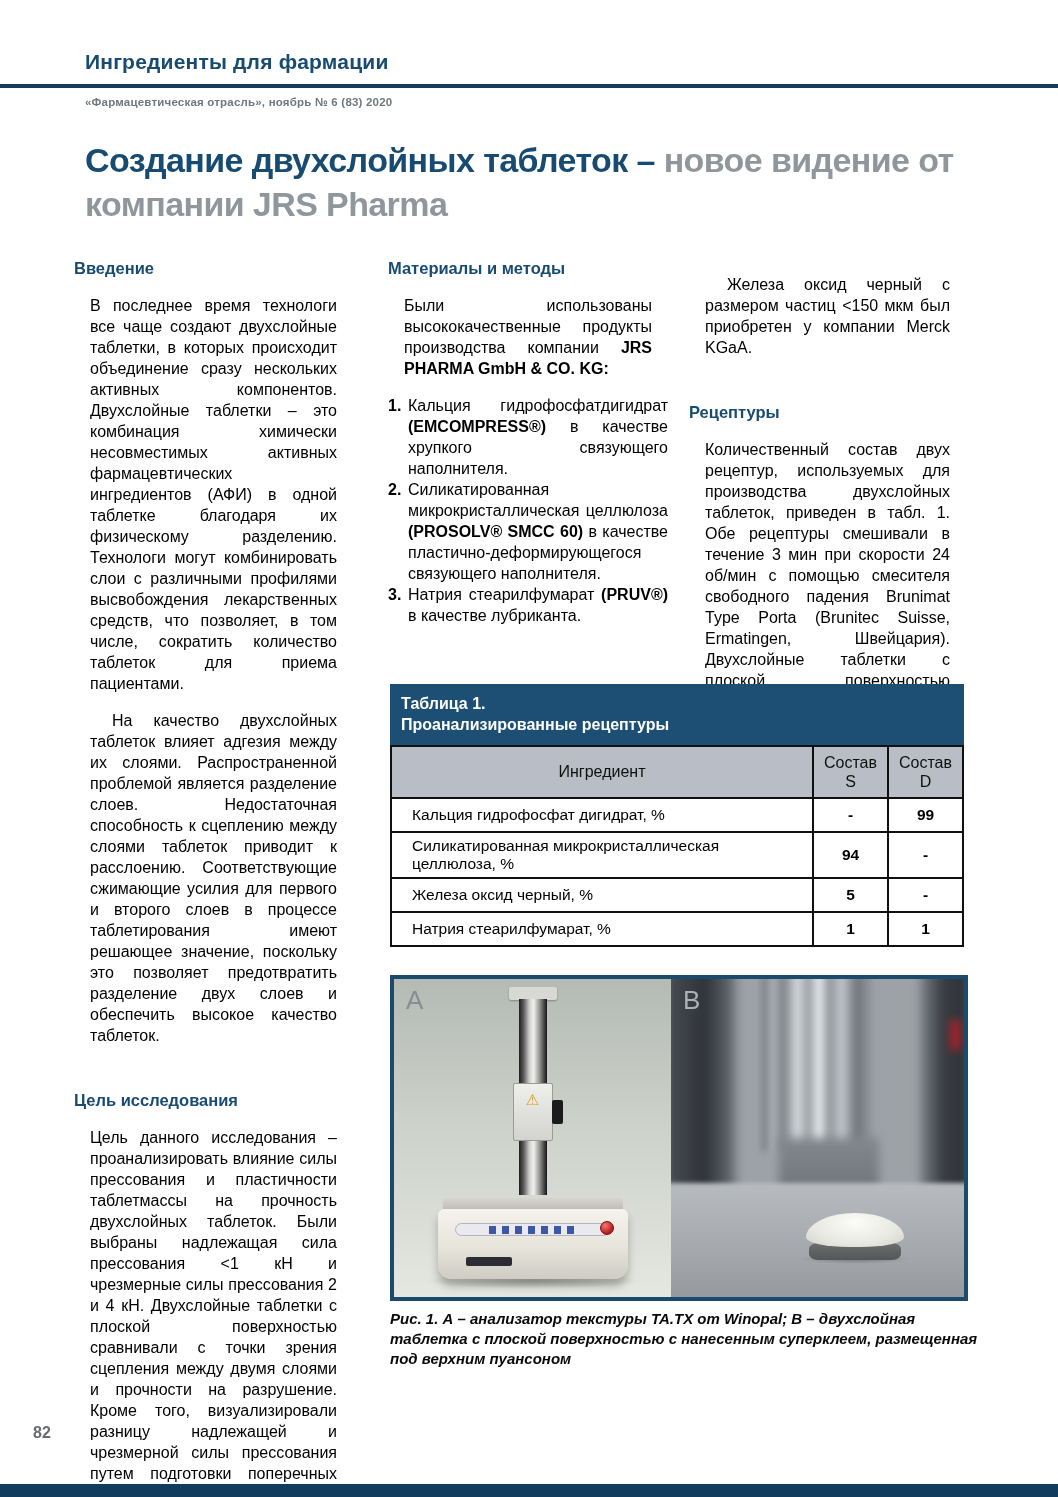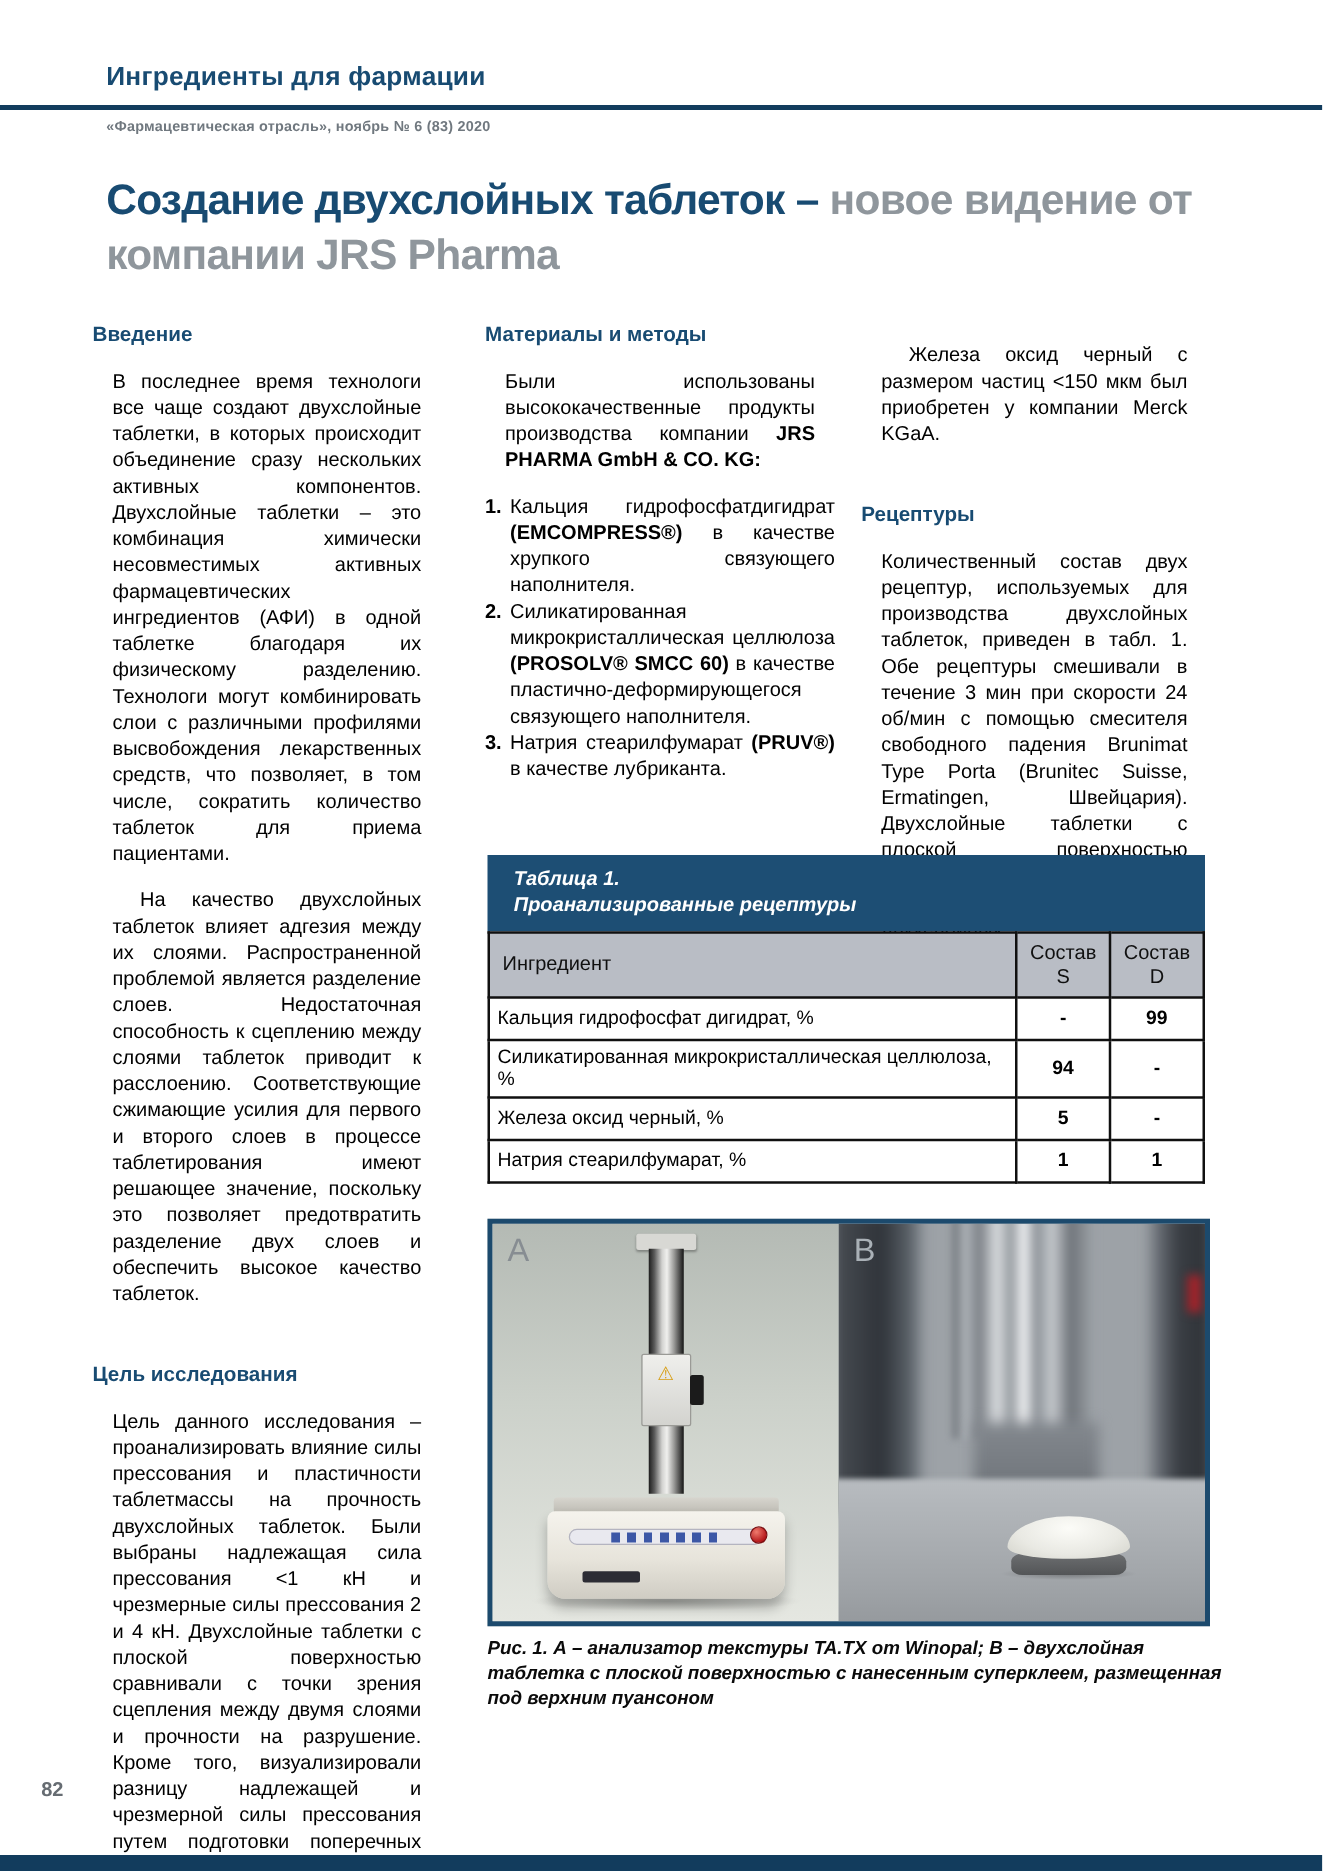--- a/index.html
+++ b/index.html
@@ -35,32 +35,32 @@
   .indent { text-indent:22px; }
   .sp { height:28px; }
   b.inl { font-weight:bold; }
   
   .num-item { display:flex; }
   .num-item .n { flex:0 0 20px; font-weight:bold; }
   .num-item .t { flex:1; text-align:justify; }
   
   .tbl { position:absolute; left:390px; top:684px; width:574px; }
   .tbl-title {
-    background:#1d4e74; color:#ffffff; padding:9px 13px 10px 21px;
-    font-size:16px; line-height:21px; font-weight:600;font-style:italic;
+    background:#1d4e74; color:#ffffff; padding:9px 13px 10px 11px;
+    font-size:16px; line-height:21px; font-weight:600;
   }
   table.grid { width:100%; border-collapse:collapse; }
   table.grid th, table.grid td { border:2px solid #101010; }
   table.grid th {
     background:#b9bdc5; font-size:16px; font-weight:normal; color:#101010;
     padding:6px 10px; height:52px;
   }
-  th.th-ing { text-align:left; width:432px; }
+  th.th-ing { text-align:center; width:432px; }
   th.th-s, th.th-d { text-align:center; width:71px; line-height:19px;margin-top:37px; }
-  table.grid td { height:34px; font-size:15.5px; padding:4px 6px; background:#fff; }
+  table.grid td { height:34px; font-size:15.5px; padding:4px 20px; background:#fff; }
   td.v { text-align:center; font-weight:bold; }
   
   .fig {
     position:absolute; left:390px; top:975px; width:578px; height:326px;
     border:4px solid #1c4a6d; display:flex; overflow:hidden; background:#cfd3ce;
   }
   .panel { position:relative; overflow:hidden; }
   .panel-a { width:48.6%; background:linear-gradient(180deg,#b4bab4 0%,#ccd1ca 45%,#e5e7e1 100%); }
   .panel-b { width:51.4%; background:#9da2a7; }
   .p-label { position:absolute; top:8px; left:12px; font-size:26px; line-height:26px; z-index:9; }

